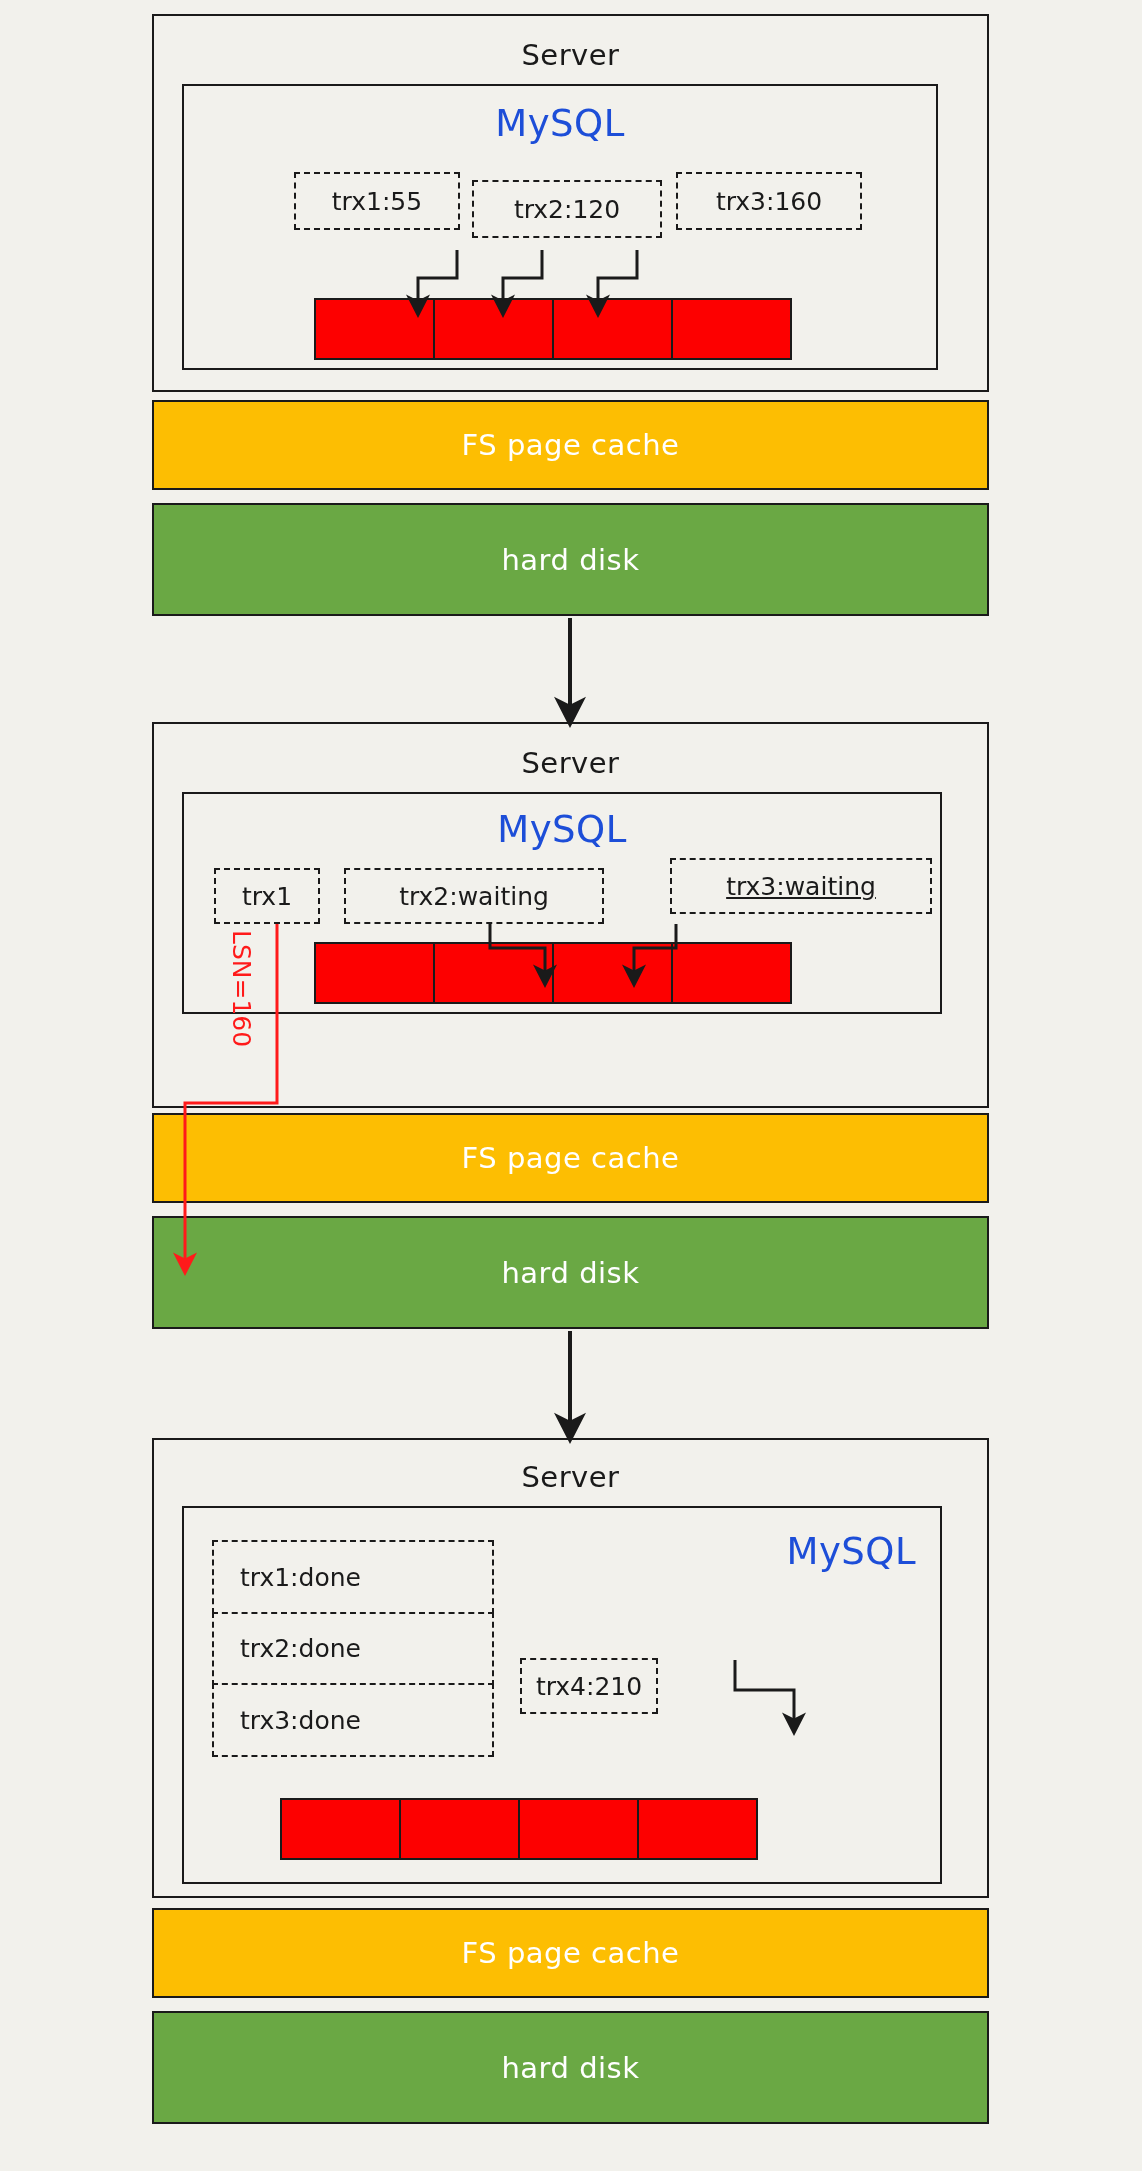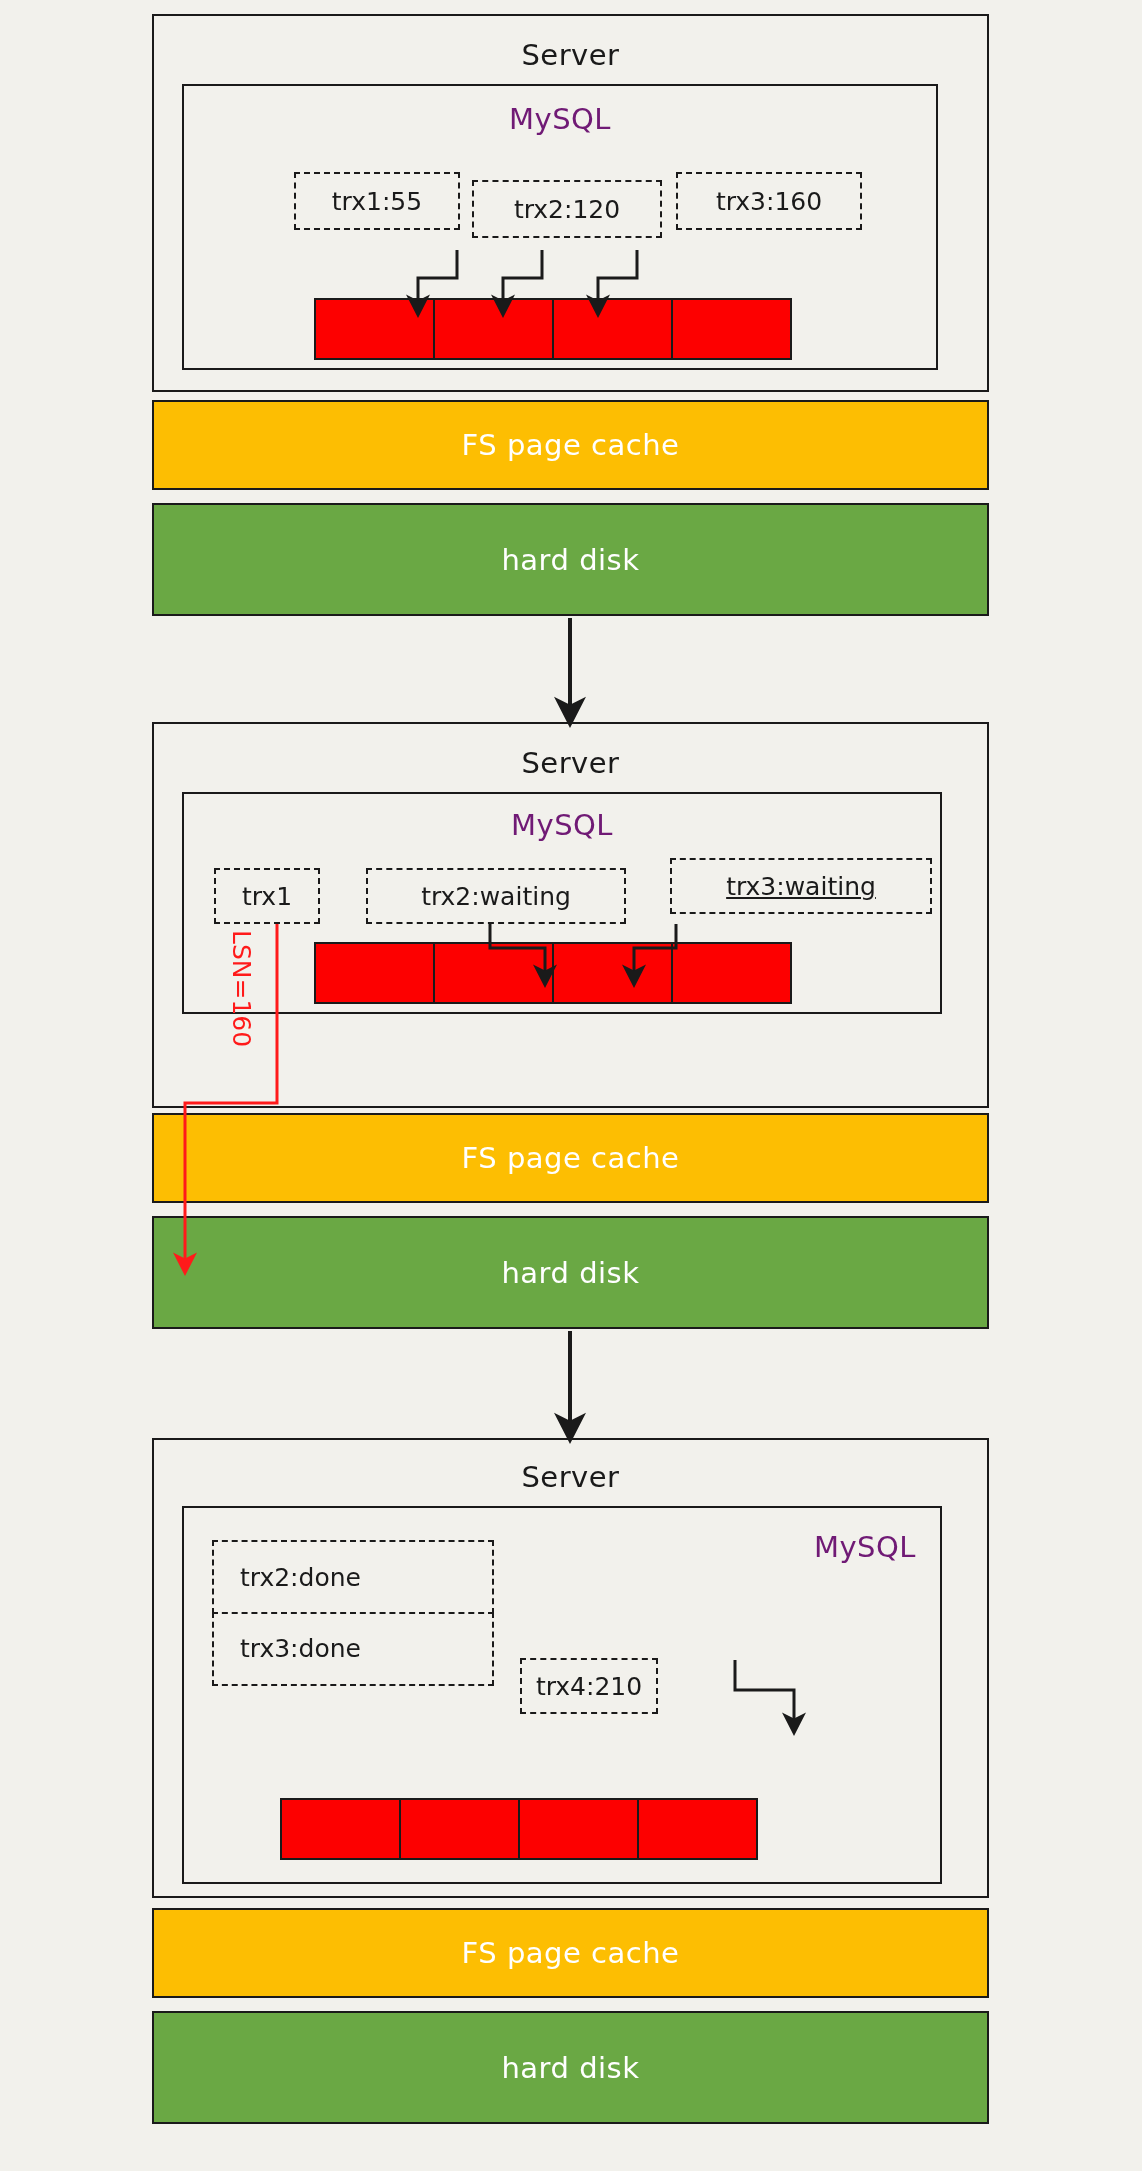--- a/index.html
+++ b/index.html
@@ -25,21 +25,21 @@
     font-size:29px;color:#1a1a1a;letter-spacing:.5px;
   }
   .mysql-box{
     position:absolute;
     box-sizing:border-box;
     border:2px solid #1a1a1a;
     background:#f2f1ec;
   }
   .mysql-label{
     position:absolute;text-align:center;
-    font-size:29px;color:#701a75;letter-spacing:.5px;
+    font-size:37px;color:#1d4ed8;letter-spacing:.5px;
   }
 
   
   .trx{
     position:absolute;
     box-sizing:border-box;
     border:2.5px dashed #1a1a1a;
     background:#f2f1ec;
     display:flex;align-items:center;justify-content:center;
     font-size:25px;color:#1a1a1a;
@@ -133,21 +133,21 @@
   <div class="panel" style="top:722px;height:390px;">
     <div class="server-box" style="height:386px;">
       <div class="server-label" style="top:22px;">Server</div>
 
       <div class="mysql-box" style="left:28px;top:68px;width:760px;height:222px;">
         <div class="mysql-label" style="top:14px;left:0;width:100%;">MySQL</div>
 
         <div class="trx" style="left:30px;top:74px;width:106px;height:56px;">
           <span>trx1</span>
         </div>
-        <div class="trx" style="left:182px;top:74px;width:260px;height:56px;">
+        <div class="trx" style="left:160px;top:74px;width:260px;height:56px;">
           <span>trx2:waiting</span>
         </div>
         <div class="trx" style="left:486px;top:64px;width:262px;height:56px;text-decoration:underline;">
           <span>trx3:waiting</span>
         </div>
 
         <div class="redbar" style="left:130px;top:148px;width:478px;height:62px;">
           <div class="redcell"></div>
           <div class="redcell"></div>
           <div class="redcell"></div>
@@ -167,20 +167,23 @@
   <div class="lsn-label" style="left:256px;top:930px;">LSN=160</div>
 
   <div class="panel" style="top:1438px;height:470px;">
     <div class="server-box" style="height:460px;">
       <div class="server-label" style="top:20px;">Server</div>
 
       <div class="mysql-box" style="left:28px;top:66px;width:760px;height:378px;">
         <div class="mysql-label" style="top:22px;right:24px;">MySQL</div>
 
         <div class="trx-stack" style="left:28px;top:32px;width:282px;">
+          <div class="trx-stacked" style="height:74px;">
+            <span>trx1:done</span>
+          </div>
           <div class="trx-stacked" style="height:74px;">
             <span>trx2:done</span>
           </div>
           <div class="trx-stacked" style="height:74px;">
             <span>trx3:done</span>
           </div>
         </div>
 
         <div class="trx" style="left:336px;top:150px;width:138px;height:56px;">
           <span>trx4:210</span>

